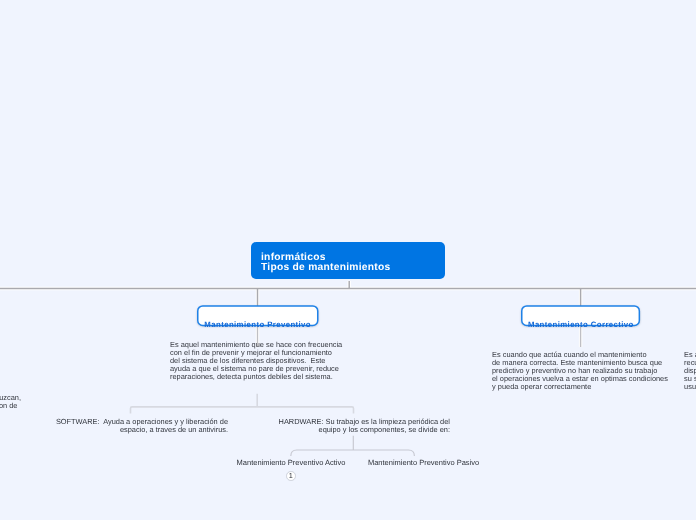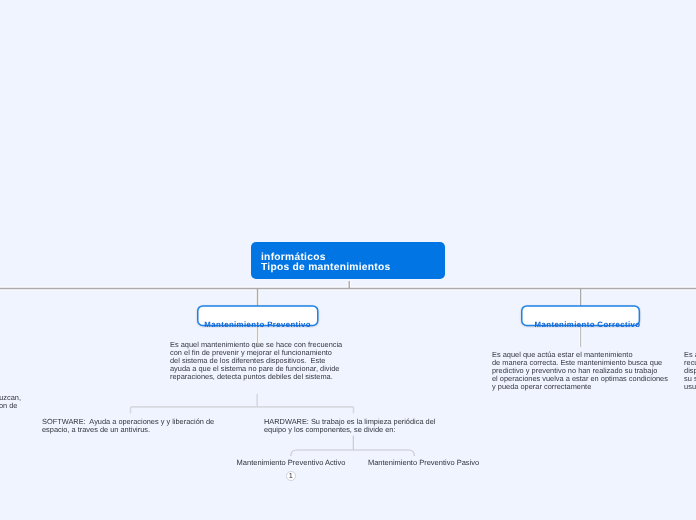--- a/index.html
+++ b/index.html
@@ -22,21 +22,21 @@
     display:flex;align-items:center;justify-content:center;
     padding-top:2.6px;box-sizing:border-box;
     color:#1267d6;font-weight:700;font-size:7.8px;letter-spacing:0.40px;border-radius:8px;}
   .branch-node > span{margin-right:-0.40px;position:relative;z-index:2;}
   .branch-node > svg{position:absolute;left:-3px;top:-3px;z-index:1;}
 
   .desc{position:absolute;font-size:7.4px;line-height:8.0px;color:#34373f;
     letter-spacing:0.01px;white-space:pre;}
 
   .subtext{position:absolute;font-size:7.4px;line-height:8.0px;color:#30343c;
-    white-space:pre;}
+    white-space:pre;text-align:right;}
 
   .leaf{position:absolute;font-size:7.5px;line-height:8px;color:#30343c;white-space:nowrap;}
 
   .badge{position:absolute;width:9.6px;height:9.6px;border-radius:50%;
     background:#ffffff;border:1px solid #cbcfd9;box-sizing:border-box;
     display:flex;align-items:center;justify-content:center;
     padding-top:0.3px;
     font-size:7.3px;color:#31343c;line-height:1;
     -webkit-font-smoothing:antialiased;}
 
@@ -79,39 +79,39 @@
         </defs>
       <rect x="3.5" y="4.6" width="120.6" height="19.6" rx="5" ry="5" fill="#5a6880" opacity="0.52" filter="url(#bshadow)"></rect>
       <rect x="3.75" y="3.9" width="120.0" height="19.6" rx="5" ry="5" fill="#ffffff" stroke="#1f82e8" stroke-width="1.5"></rect>
     </svg>
     <span>Mantenimiento Preventivo</span>
   </div>
   <svg style="position:absolute;left:250px;top:324px;" width="16" height="26" viewBox="0 0 16 26">
     <path d="M7.5 1 L7.5 23" fill="none" stroke="#ffffff" stroke-width="3.4"></path>
     <path d="M7.5 1 L7.5 23" fill="none" stroke="#bfbfc4" stroke-width="1.35"></path>
   </svg>
-  <div class="desc" style="left:170px;top:341px;width:186px;"><div>Es aquel mantenimiento que se hace con frecuencia</div><div>con el fin de prevenir y mejorar el funcionamiento</div><div>del sistema de los diferentes dispositivos.  Este</div><div>ayuda a que el sistema no pare de funcionar, divide</div><div>reparaciones, detecta puntos debiles del sistema.</div></div>
+  <div class="desc" style="left:170px;top:341px;width:186px;"><div>Es aquel mantenimiento que se hace con frecuencia</div><div>con el fin de prevenir y mejorar el funcionamiento</div><div>del sistema de los diferentes dispositivos.  Este</div><div>ayuda a que el sistema no pare de prevenir, reduce</div><div>reparaciones, detecta puntos debiles del sistema.</div></div>
 
-  <div class="branch-node" style="left:521.4px;top:305.4px;width:118.6px;justify-content:flex-end;">
+  <div class="branch-node" style="left:521.4px;top:305.4px;width:118.6px;">
     <svg width="127" height="28.6" viewBox="0 0 127 28.6">
       <defs>
           <filter id="bshadow2" x="-50%" y="-50%" width="200%" height="200%">
         <feGaussianBlur stdDeviation="1.0"></feGaussianBlur>
           </filter>
         </defs>
       <rect x="3.5" y="4.6" width="118.2" height="19.6" rx="5" ry="5" fill="#5a6880" opacity="0.52" filter="url(#bshadow2)"></rect>
       <rect x="3.75" y="3.9" width="117.6" height="19.6" rx="5" ry="5" fill="#ffffff" stroke="#1f82e8" stroke-width="1.5"></rect>
     </svg>
     <span>Mantenimiento Correctivo</span>
   </div>
   <svg style="position:absolute;left:573px;top:324px;" width="16" height="26" viewBox="0 0 16 26">
     <path d="M7.6 1 L7.6 23" fill="none" stroke="#ffffff" stroke-width="3.4"></path>
     <path d="M7.6 1 L7.6 23" fill="none" stroke="#bfbfc4" stroke-width="1.35"></path>
   </svg>
-  <div class="desc" style="left:492px;top:350.7px;width:186px;"><div>Es aquel que actúa estar el mantenimiento</div><div>de manera correcta. Este mantenimiento busca que</div><div>predictivo y preventivo no han realizado su trabajo</div><div>el operaciones vuelva a estar en optimas condiciones</div><div>y pueda operar correctamente</div></div>
+  <div class="desc" style="left:492px;top:350.7px;width:186px;"><div>Es cuando que actúa cuando el mantenimiento</div><div>de manera correcta. Este mantenimiento busca que</div><div>predictivo y preventivo no han realizado su trabajo</div><div>el operaciones vuelva a estar en optimas condiciones</div><div>y pueda operar correctamente</div></div>
 
   <div class="clip-left" style="left:-34px;top:393.6px;width:55px;">
     <div>uzcan,</div>
     <div style="margin-right:3.6px;">on de</div>
   </div>
   <div class="clip-right" style="left:684.1px;top:350.7px;">
       <div>Es a</div>
       <div>recu</div>
       <div>disp</div>
       <div>su s</div>

